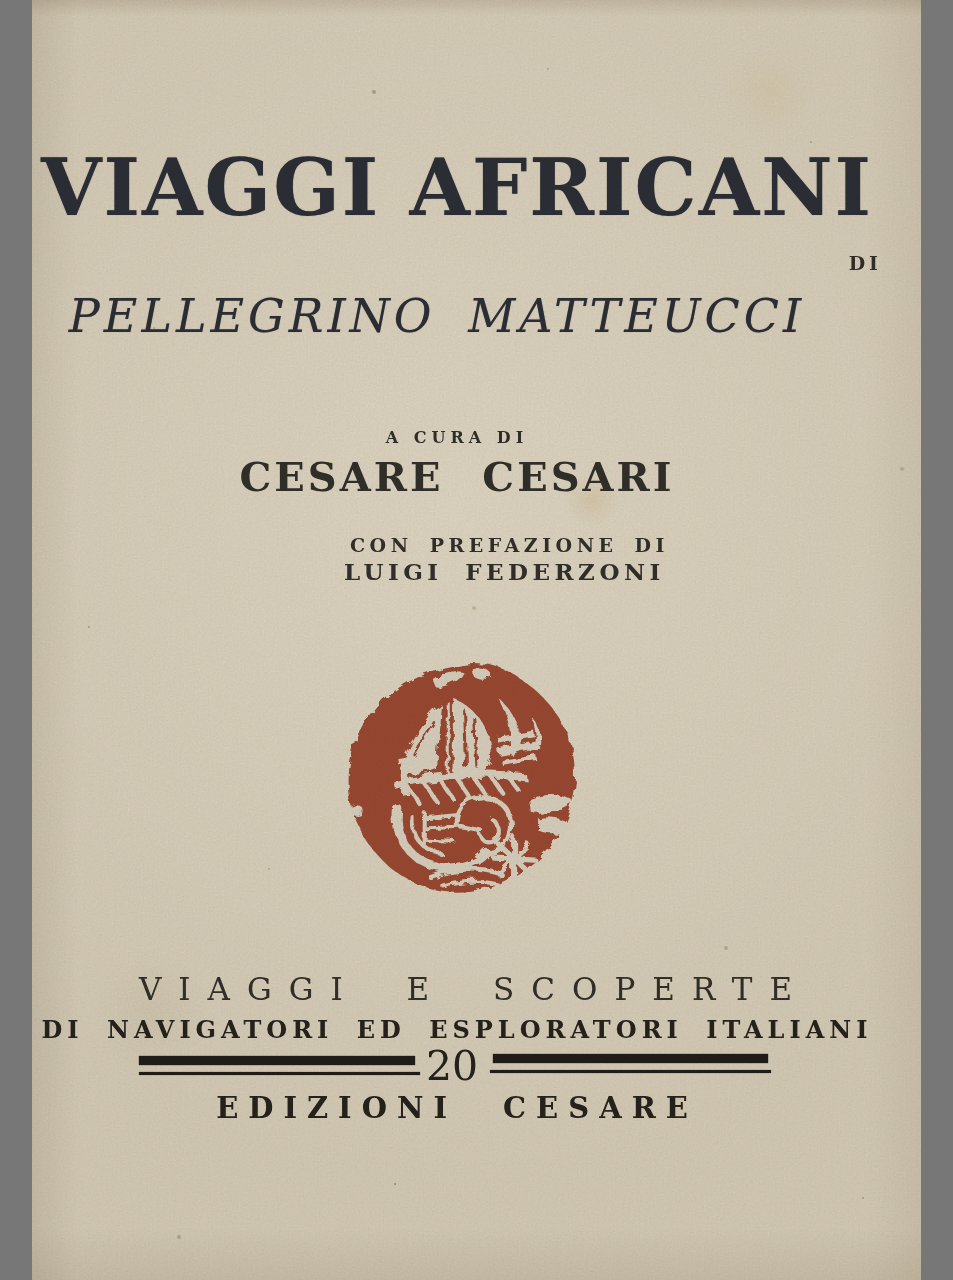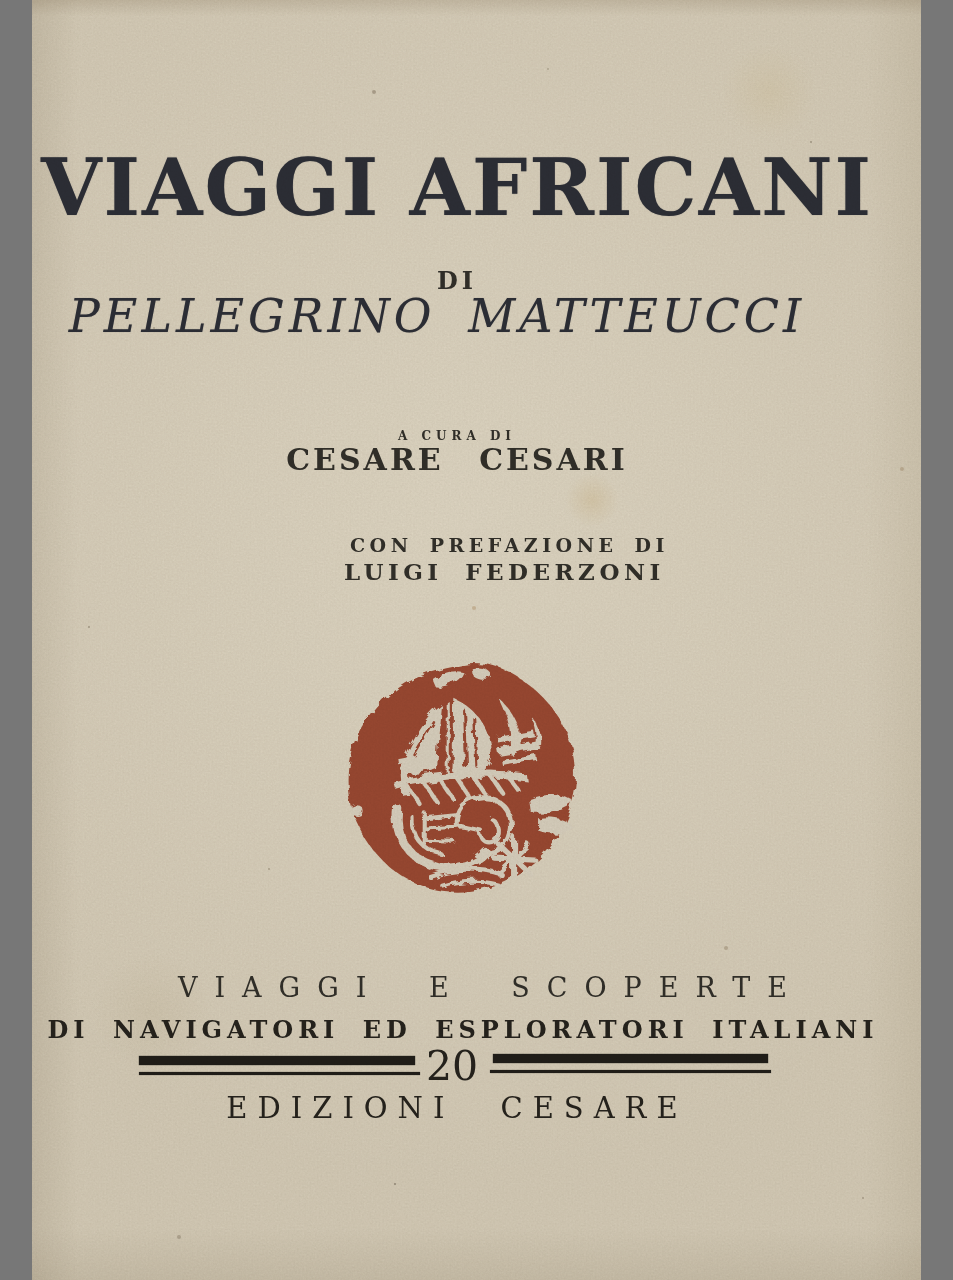--- a/index.html
+++ b/index.html
@@ -30,51 +30,51 @@
       radial-gradient(140% 120% at 50% 48%, rgba(0,0,0,0) 60%, rgba(95,82,60,.24) 100%);
   }
   .abs{position:absolute;line-height:1;white-space:nowrap;}
   .center-col{left:0;width:850px;text-align:center;}
 
   .book-title{
     top:149px;font-size:78px;font-weight:bold;color:var(--ink-dark);
     letter-spacing:2px;text-shadow:0 0 1px rgba(45,47,55,.45);
   }
   .di-connector{
-    top:269px;font-size:24px;font-weight:bold;color:var(--ink-mid);letter-spacing:4px;
+    top:254px;font-size:19px;font-weight:bold;color:var(--ink-mid);letter-spacing:4px;text-align:right;
   }
   .book-author{
     top:293px;left:-20px;width:850px;text-align:center;
     font-size:46px;font-style:italic;color:var(--ink-dark);
     letter-spacing:4px;word-spacing:14px;text-shadow:0 0 1px rgba(45,47,55,.35);
   }
-  .curator-intro{top:430px;font-size:12px;font-weight:bold;color:var(--ink-mid);letter-spacing:5px;}
-  .curator-name{top:445px;font-size:30px;font-weight:bold;color:var(--ink-mid);letter-spacing:3px;word-spacing:22px;}
+  .curator-intro{top:430px;font-size:16px;font-weight:bold;color:var(--ink-mid);letter-spacing:5px;}
+  .curator-name{top:457px;font-size:40px;font-weight:bold;color:var(--ink-mid);letter-spacing:3px;word-spacing:22px;}
   .preface-intro{left:318px;top:536px;font-size:19px;font-weight:bold;color:var(--ink-mid);letter-spacing:4.5px;word-spacing:6px;}
   .preface-name{left:300px;top:560px;font-size:23px;font-weight:bold;color:var(--ink-mid);letter-spacing:4.5px;word-spacing:10px;margin-left:12px;}
 
   .emblem{left:305px;top:656px;width:245px;height:245px;}
   .emblem svg{display:block;width:100%;height:100%;}
   .stamp-base{fill:var(--stamp-rust);}
   .cutfill{fill:var(--paper-cut);}
   .cutstroke{stroke:var(--paper-cut);fill:none;stroke-linecap:round;}
   .ruststroke{stroke:var(--stamp-rust);fill:none;stroke-linecap:round;}
 
-  .series-title{top:974px;font-size:27px;color:var(--ink-mid);letter-spacing:17px;word-spacing:20px;padding-left:34px;}
-  .series-subtitle{top:1018px;font-size:24px;font-weight:bold;color:var(--ink-black);letter-spacing:5px;word-spacing:10px;padding-left:6px;}
+  .series-title{top:974px;font-size:31px;color:var(--ink-mid);letter-spacing:17px;word-spacing:20px;padding-left:17px;}
+  .series-subtitle{top:1018px;font-size:24px;font-weight:bold;color:var(--ink-black);letter-spacing:5px;word-spacing:10px;padding-left:0;}
 
   .rule{background:#211e19;box-shadow:0 0 1px #211e19;}
   .rule-left-bar{left:107px;top:1056px;width:276px;height:9px;}
   .rule-left-thin{left:107px;top:1072px;width:281px;height:3px;}
   .rule-right-bar{left:461px;top:1054px;width:275px;height:9px;}
   .rule-right-thin{left:458px;top:1070px;width:281px;height:3px;}
   .series-number{left:384px;top:1046px;width:72px;text-align:center;font-size:41px;color:var(--ink-black);}
 
   .imprint{top:1094px;left:0;width:850px;display:flex;justify-content:center;gap:46px;
-    font-size:29px;font-weight:normal;color:var(--ink-black);letter-spacing:10px;}
+    font-size:29px;font-weight:bold;color:var(--ink-black);letter-spacing:10px;}
   .imprint span{display:inline-block;}
 
   .specks{position:absolute;left:0;top:0;width:2px;height:2px;border-radius:50%;background:transparent;
     box-shadow:
       341px 91px 0 1px rgba(96,80,60,.35), 778px 141px 0 0 rgba(96,80,60,.40),
       898px 214px 0 1px rgba(110,90,60,.30), 121px 327px 0 0 rgba(96,80,60,.35),
       869px 468px 0 1px rgba(140,110,70,.30), 56px 626px 0 0 rgba(96,80,60,.40),
       906px 704px 0 1px rgba(96,80,60,.25), 236px 868px 0 0 rgba(96,80,60,.35),
       693px 947px 0 1px rgba(120,95,65,.30), 362px 1183px 0 0 rgba(70,60,45,.45),
       146px 1236px 0 1px rgba(96,80,60,.30), 830px 1197px 0 0 rgba(96,80,60,.35),

